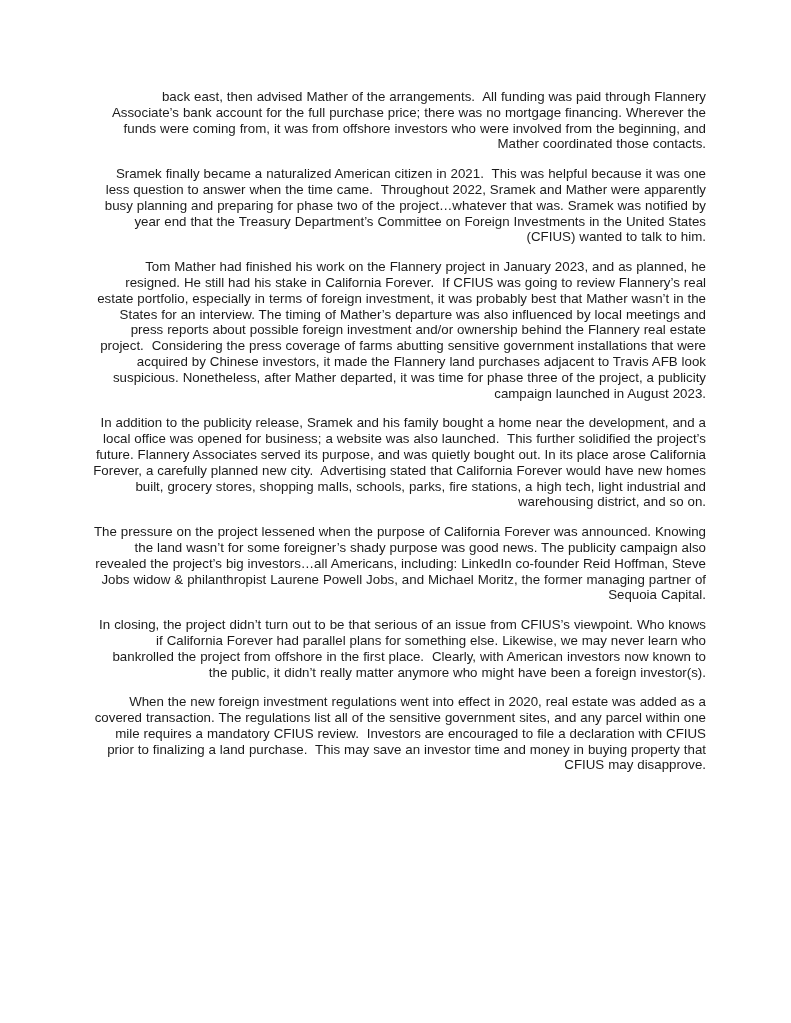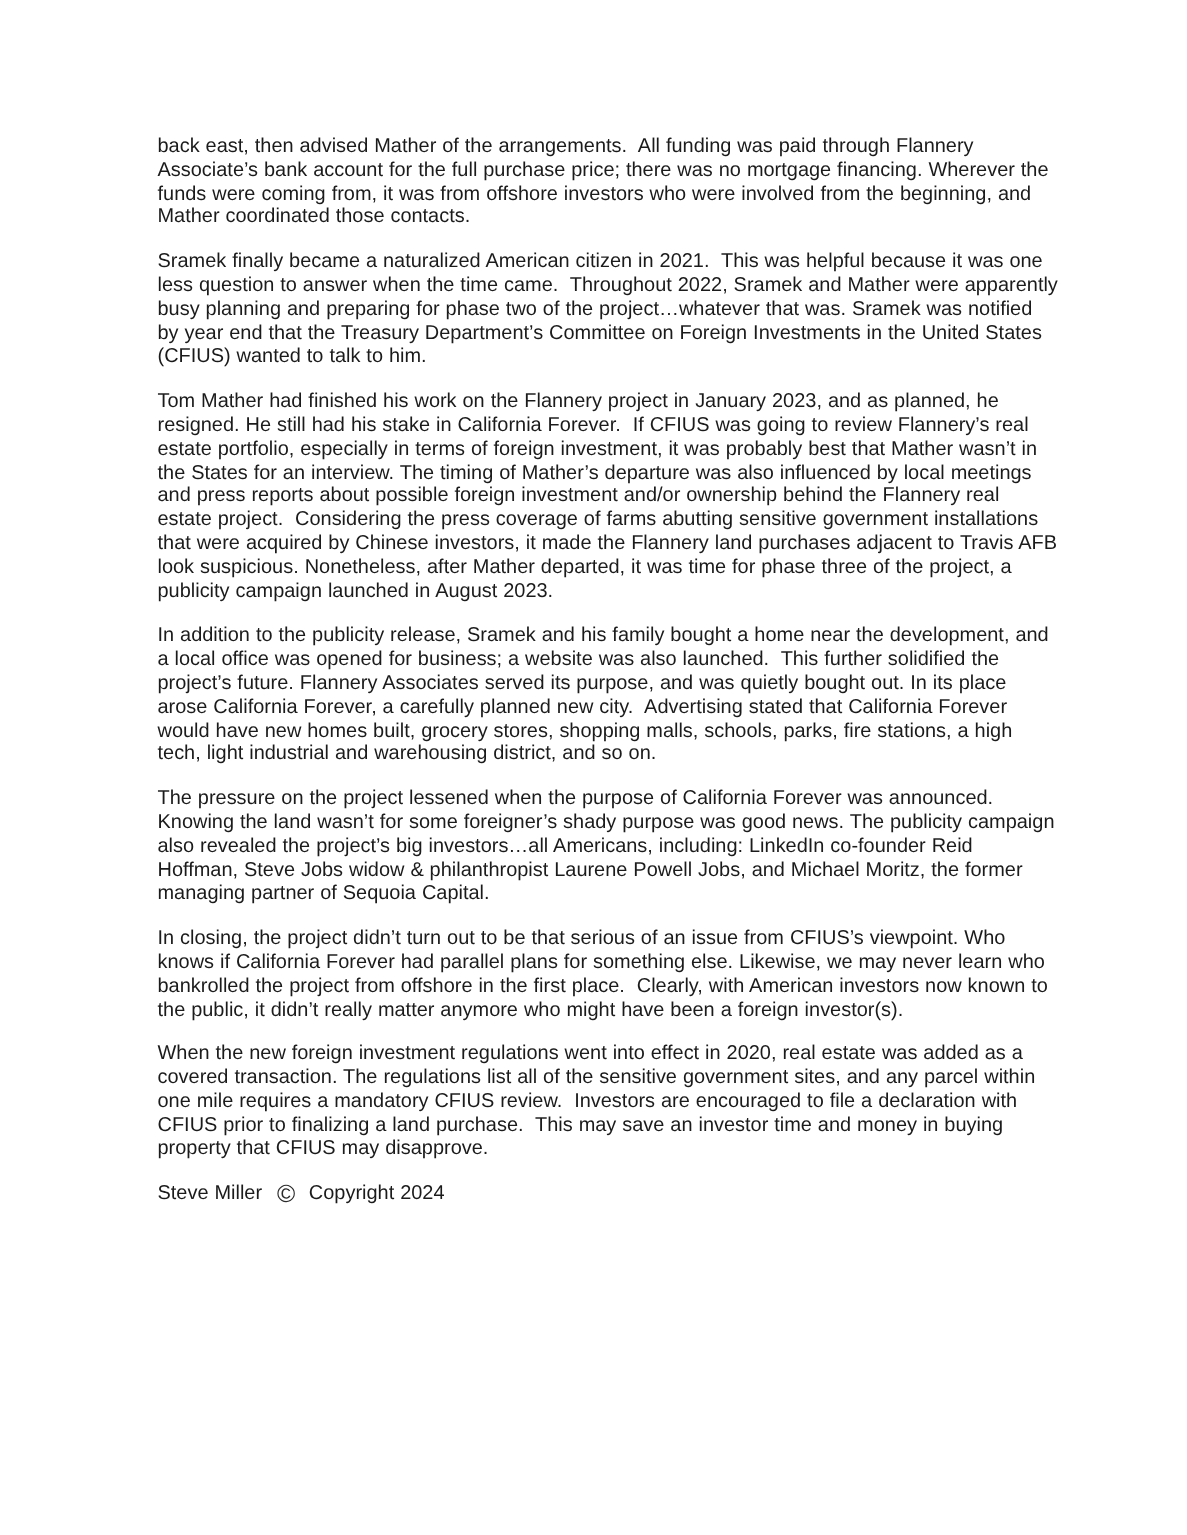--- a/index.html
+++ b/index.html
@@ -19,26 +19,27 @@
     inset: 0;
     background: #ffffff;
   }
   .content {
     position: absolute;
     left: 93px;
     top: 89px;
     width: 613px;
   }
   .content p {
-    margin: 0 0 14px 12px;
+    margin: 0 0 14px 0;
     font-size: 13.3px;
     line-height: 15.8px;
     color: #1b1b1b;
     white-space: pre-wrap;
     word-spacing: 0.02em;
+    text-align: right;
   }
   .signature {
     margin-top: 7px !important;
   }
   .signature .copyright-symbol {
     font-size: 16.5px;
     line-height: 15.8px;
     margin-left: 10px;
     margin-right: 9px;
     vertical-align: -1.5px;
@@ -50,15 +51,14 @@
 
 <div class="page">
   <div class="content">
     <p>back east, then advised Mather of the arrangements.  All funding was paid through Flannery Associate’s bank account for the full purchase price; there was no mortgage financing. Wherever the funds were coming from, it was from offshore investors who were involved from the beginning, and Mather coordinated those contacts.</p>
     <p>Sramek finally became a naturalized American citizen in 2021.  This was helpful because it was one less question to answer when the time came.  Throughout 2022, Sramek and Mather were apparently busy planning and preparing for phase two of the project…whatever that was. Sramek was notified by year end that the Treasury Department’s Committee on Foreign Investments in the United States (CFIUS) wanted to talk to him.</p>
     <p>Tom Mather had finished his work on the Flannery project in January 2023, and as planned, he resigned. He still had his stake in California Forever.  If CFIUS was going to review Flannery’s real estate portfolio, especially in terms of foreign investment, it was probably best that Mather wasn’t in the States for an interview. The timing of Mather’s departure was also influenced by local meetings and press reports about possible foreign investment and/or ownership behind the Flannery real estate project.  Considering the press coverage of farms abutting sensitive government installations that were acquired by Chinese investors, it made the Flannery land purchases adjacent to Travis AFB look suspicious. Nonetheless, after Mather departed, it was time for phase three of the project, a publicity campaign launched in August 2023.</p>
     <p>In addition to the publicity release, Sramek and his family bought a home near the development, and a local office was opened for business; a website was also launched.  This further solidified the project’s future. Flannery Associates served its purpose, and was quietly bought out. In its place arose California Forever, a carefully planned new city.  Advertising stated that California Forever would have new homes built, grocery stores, shopping malls, schools, parks, fire stations, a high tech, light industrial and warehousing district, and so on.</p>
     <p>The pressure on the project lessened when the purpose of California Forever was announced. Knowing the land wasn’t for some foreigner’s shady purpose was good news. The publicity campaign also revealed the project’s big investors…all Americans, including: LinkedIn co-founder Reid Hoffman, Steve Jobs widow &amp; philanthropist Laurene Powell Jobs, and Michael Moritz, the former managing partner of Sequoia Capital.</p>
     <p>In closing, the project didn’t turn out to be that serious of an issue from CFIUS’s viewpoint. Who knows if California Forever had parallel plans for something else. Likewise, we may never learn who bankrolled the project from offshore in the first place.  Clearly, with American investors now known to the public, it didn’t really matter anymore who might have been a foreign investor(s).</p>
     <p>When the new foreign investment regulations went into effect in 2020, real estate was added as a covered transaction. The regulations list all of the sensitive government sites, and any parcel within one mile requires a mandatory CFIUS review.  Investors are encouraged to file a declaration with CFIUS prior to finalizing a land purchase.  This may save an investor time and money in buying property that CFIUS may disapprove.</p>
-    <p class="signature"><span>Steve Miller</span><span class="copyright-symbol">©</span><span>Copyright 2024</span></p>
   </div>
 </div>
 
 </body></html>

